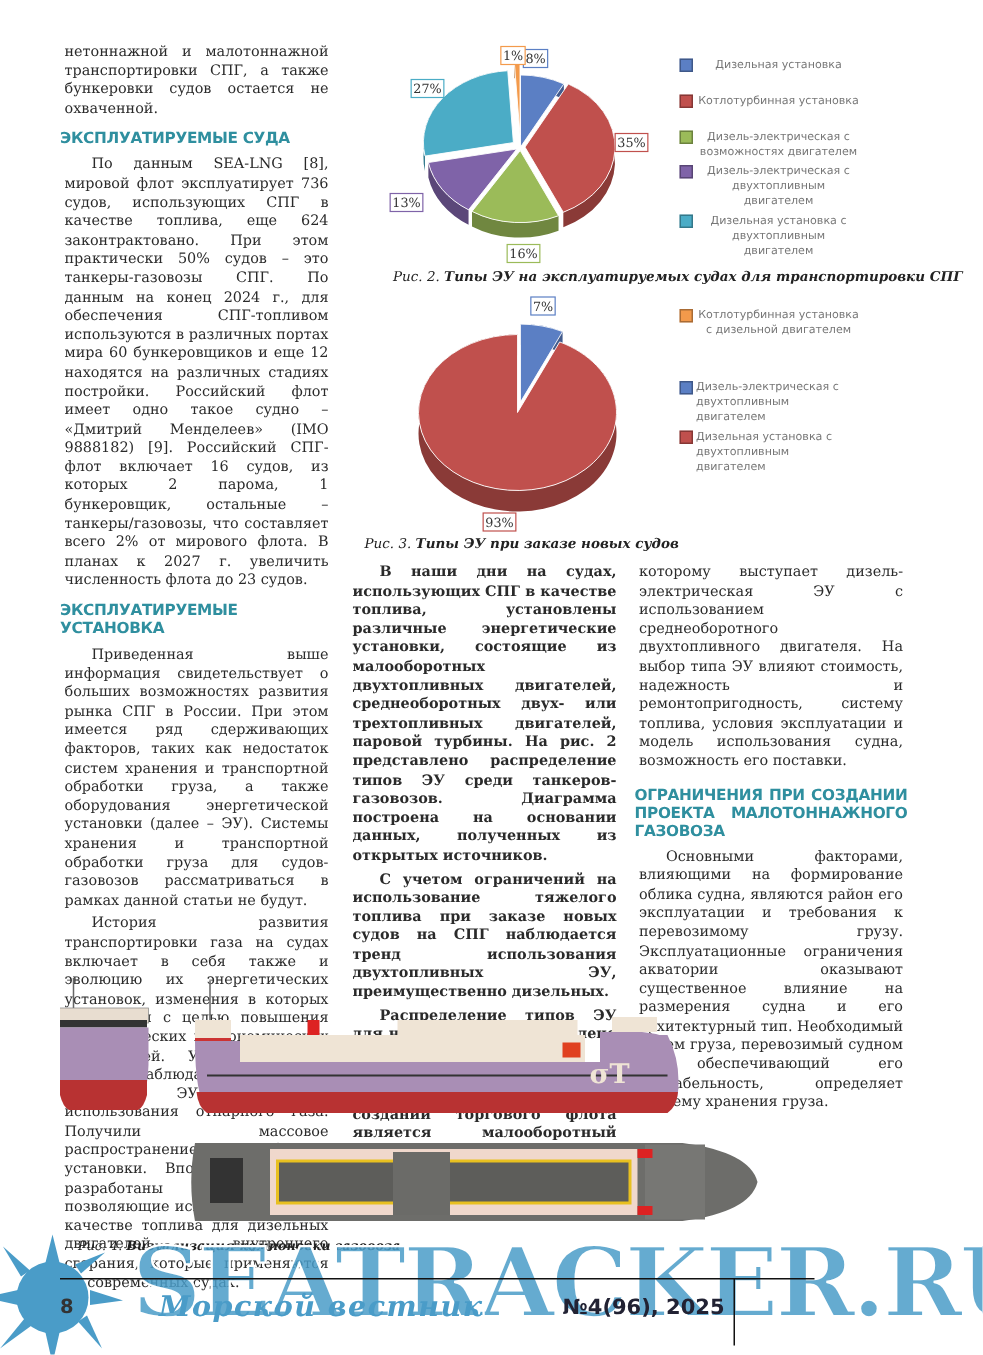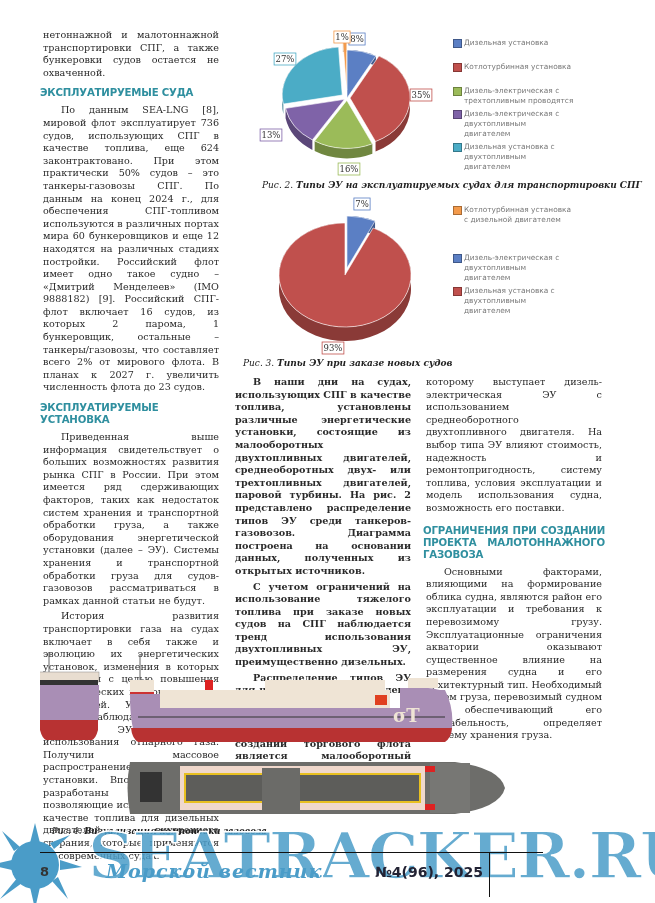--- a/index.html
+++ b/index.html
@@ -70,32 +70,32 @@
     <g>
       <rect x="29.1" y="23" width="21.799999999999997" height="12" fill="#fff" stroke="#4bacc6" stroke-width="0.8"></rect>
       <text x="40" y="32" font-size="8.5" text-anchor="middle" fill="#333">27%</text>
     </g>
     <path d="M101.68589240921872 60.003947517074145 L97.91846123745994 12.098664552517114 A60 48 0 0 1 101.68589240921871 12.003947517074145 Z" fill="#f39a4b" stroke="#fff" stroke-width="0.6"></path>
     <g>
       <rect x="88.9" y="1" width="16.2" height="12" fill="#fff" stroke="#f39a4b" stroke-width="0.8"></rect>
       <text x="97" y="10" font-size="8.5" text-anchor="middle" fill="#333">1%</text>
     </g>
   </svg>
-<div class="legend" id="legend1" style="left:453px; top:38px;">
+<div class="legend" id="legend1" style="left:453px; top:38px;text-align:center;">
     <div class="item" style="margin-bottom: 14px;">
       <span class="sw" style="background: rgb(91, 127, 196);"></span>
       <span class="lbl">Дизельная установка</span>
     </div>
     <div class="item" style="margin-bottom: 14px;">
       <span class="sw" style="background: rgb(192, 80, 77);"></span>
       <span class="lbl">Котлотурбинная установка</span>
     </div>
     <div class="item" style="margin-bottom: 3px;">
       <span class="sw" style="background: rgb(155, 187, 89);"></span>
-      <span class="lbl">Дизель-электрическая с трехтопливным проводятся</span>
+      <span class="lbl">Дизель-электрическая с возможностях двигателем</span>
     </div>
     <div class="item" style="margin-bottom: 3px;">
       <span class="sw" style="background: rgb(127, 99, 168);"></span>
       <span class="lbl">Дизель-электрическая с двухтопливным двигателем</span>
     </div>
     <div class="item" style="margin-bottom: 3px;">
       <span class="sw" style="background: rgb(75, 172, 198);"></span>
       <span class="lbl">Дизельная установка с двухтопливным двигателем</span>
     </div>
     <div class="item" style="margin-bottom: 3px; margin-top: 33px;">

